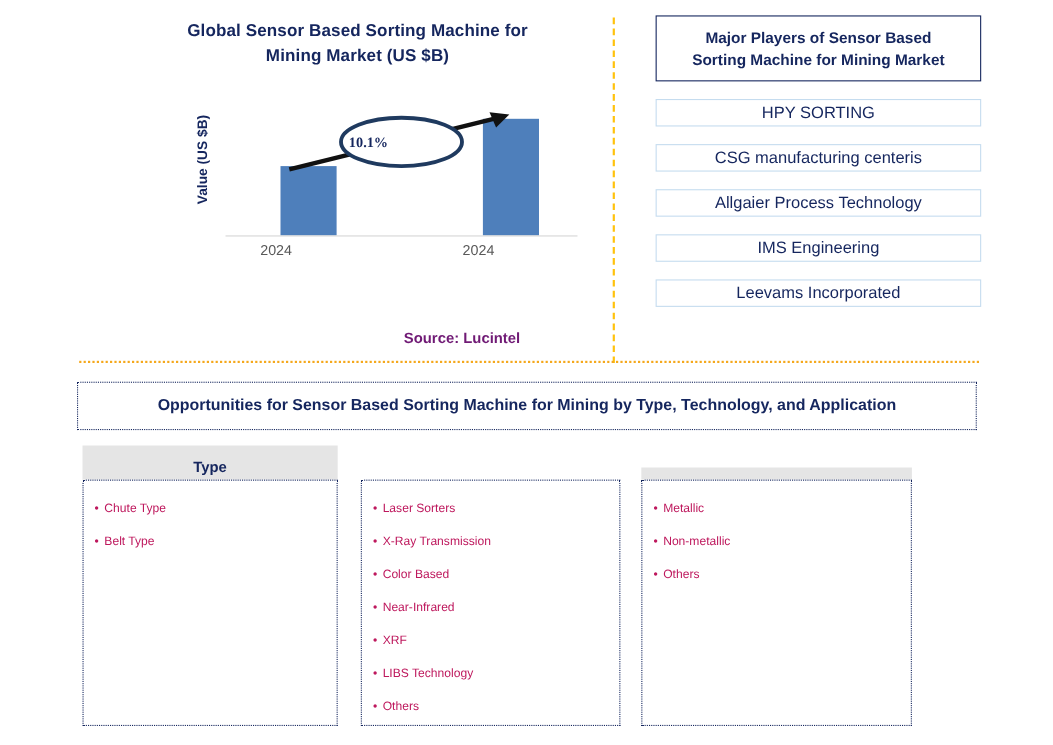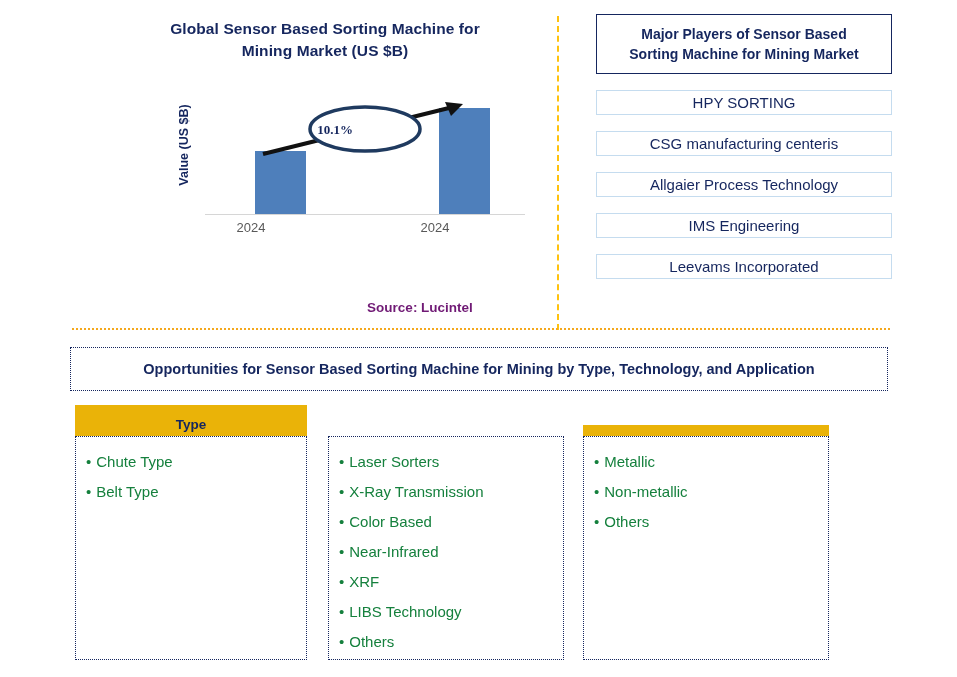--- a/index.html
+++ b/index.html
@@ -180,38 +180,38 @@
     font-size: 14.5px;
     font-weight: bold;
     color: #15265e;
   }
 
   
   .seg-header {
     position: absolute;
     box-sizing: border-box;
     height: 38px;
-    background: #eab308;
+    background: #e5e5e5;
     display: flex;
     align-items: center;
     justify-content: center;
     font-size: 13.5px;
     font-weight: bold;
     color: #15265e;
   }
   .seg-body {
     position: absolute;
     box-sizing: border-box;
     border: 1px dotted #15265e;
     background: #ffffff;
     padding: 10px 0 0 10px;
   }
   .seg-item {
-    font-size: 15px;
-    color: #15803d;
+    font-size: 11px;
+    color: #be185d;
     line-height: 30px;
     white-space: nowrap;
   }
   .seg-item .bullet { margin-right: 5px; }
 
   #seg-head-0 { left: 75px;  top: 405px; width: 232px; }
   #seg-body-0 { left: 75px;  top: 436px; width: 232px; height: 224px; }
   #seg-head-1 { left: 328px; top: 405px; width: 236px; }
   #seg-body-1 { left: 328px; top: 436px; width: 236px; height: 224px; }
   #seg-head-2 { left: 583px; top: 405px; width: 246px; margin-top: 20px; }

